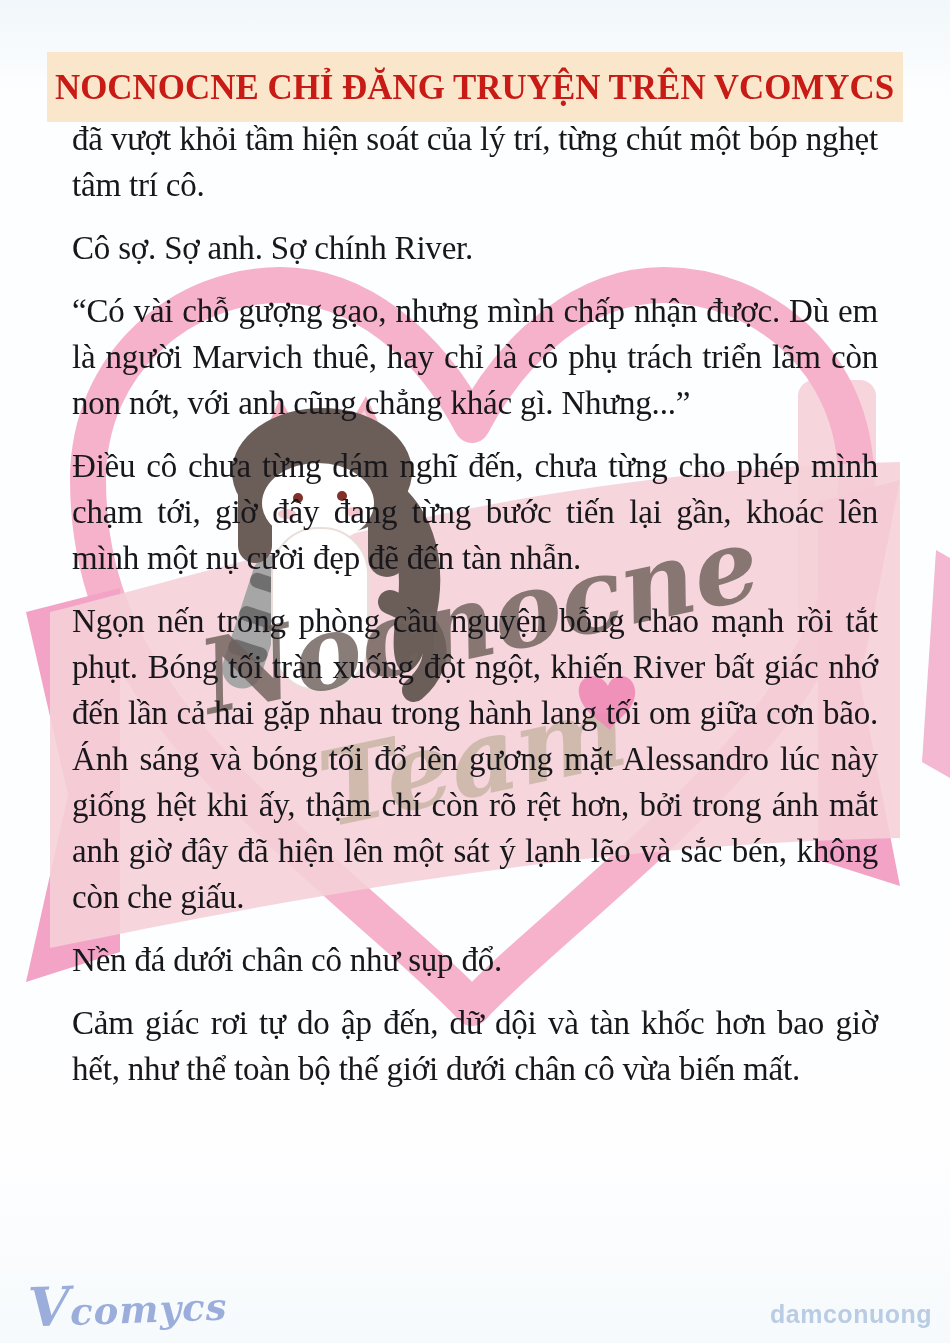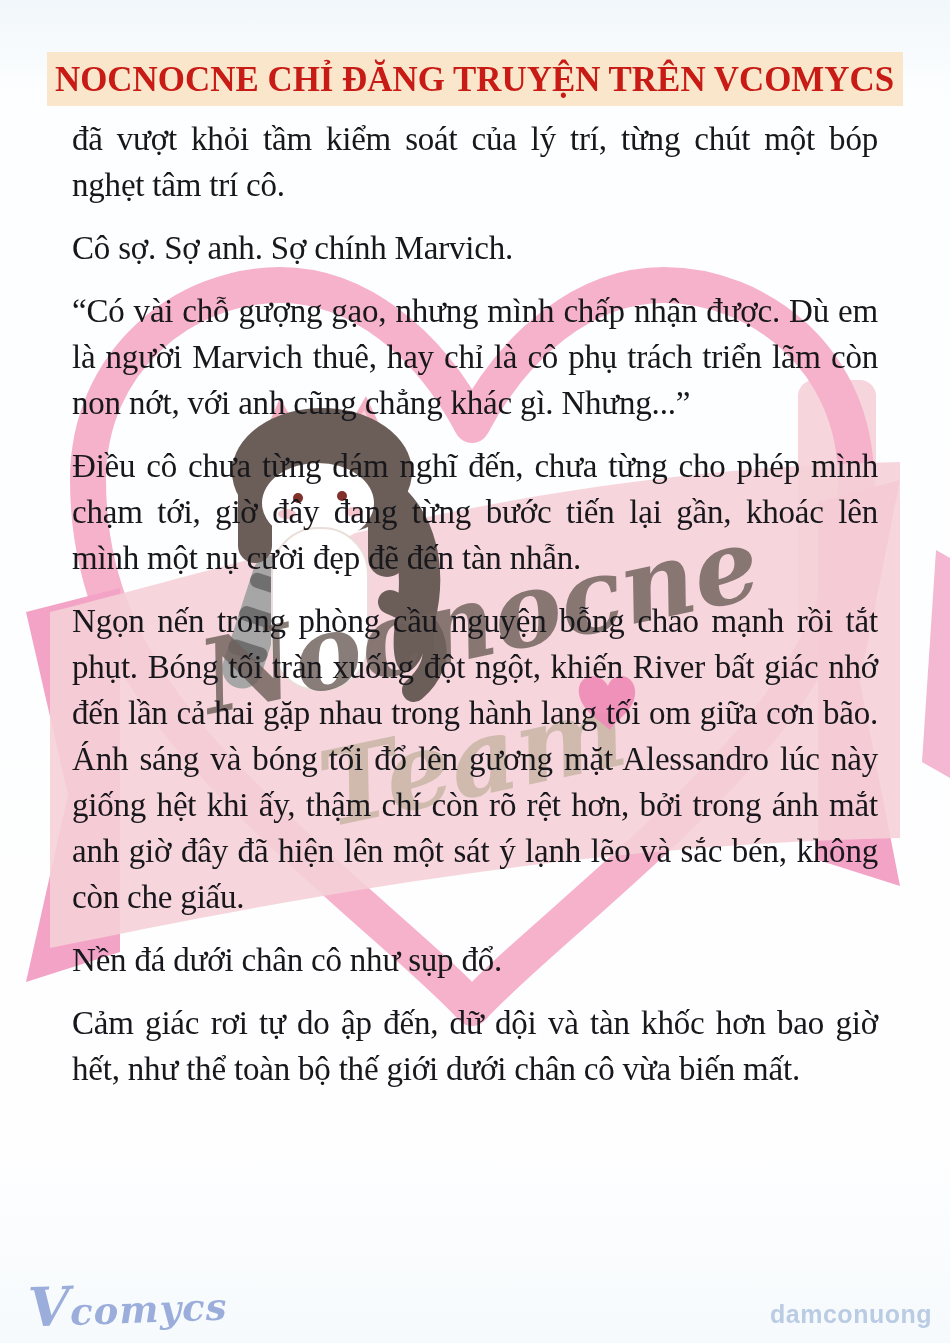--- a/index.html
+++ b/index.html
@@ -5,21 +5,21 @@
   html,body{margin:0;padding:0;background:#e9edf1;}
   .page{
     position:relative;
     width:950px;height:1343px;
     margin:0 auto;
     overflow:hidden;
     background:linear-gradient(180deg,#f1f7fa 0px,#fdfeff 100px,#fefeff 1150px,#f6fafc 1343px);
     font-family:"Liberation Serif","DejaVu Serif",serif;
   }
   .banner{
-    position:absolute;left:47px;top:52px;width:856px;height:54px;
+    position:absolute;left:47px;top:52px;width:856px;height:70px;
     background:#fae7cb;
     display:flex;align-items:center;justify-content:center;
     z-index:2;
   }
   .banner-text{
     color:#c81b15;
     font-weight:bold;
     font-size:36px;
     letter-spacing:0px;
     white-space:nowrap;
@@ -123,22 +123,22 @@
 
     <path d="M 608 686 C 600 670 576 674 579 694 C 582 712 602 722 610 730
              C 615 720 637 710 635 690 C 633 672 612 672 608 686 Z" fill="#EF8BB5" fill-opacity="0.92"></path>
   </svg>
 
   <div class="banner">
     <span class="banner-text">NOCNOCNE CHỈ ĐĂNG TRUYỆN TRÊN VCOMYCS</span>
   </div>
 
   <div class="content">
-    <p>đã vượt khỏi tầm kiểm soát của lý trí, từng chút một bóp nghẹt tâm trí cô.</p>
-    <p>Cô sợ. Sợ anh. Sợ chính Marvich.</p>
+    <p>đã vượt khỏi tầm hiện soát của lý trí, từng chút một bóp nghẹt tâm trí cô.</p>
+    <p>Cô sợ. Sợ anh. Sợ chính River.</p>
     <p>“Có vài chỗ gượng gạo, nhưng mình chấp nhận được. Dù em là người Marvich thuê, hay chỉ là cô phụ trách triển lãm còn non nớt, với anh cũng chẳng khác gì. Nhưng...”</p>
     <p>Điều cô chưa từng dám nghĩ đến, chưa từng cho phép mình chạm tới, giờ đây đang từng bước tiến lại gần, khoác lên mình một nụ cười đẹp đẽ đến tàn nhẫn.</p>
     <p>Ngọn nến trong phòng cầu nguyện bỗng chao mạnh rồi tắt phụt. Bóng tối tràn xuống đột ngột, khiến River bất giác nhớ đến lần cả hai gặp nhau trong hành lang tối om giữa cơn bão. Ánh sáng và bóng tối đổ lên gương mặt Alessandro lúc này giống hệt khi ấy, thậm chí còn rõ rệt hơn, bởi trong ánh mắt anh giờ đây đã hiện lên một sát ý lạnh lẽo và sắc bén, không còn che giấu.</p>
     <p>Nền đá dưới chân cô như sụp đổ.</p>
     <p>Cảm giác rơi tự do ập đến, dữ dội và tàn khốc hơn bao giờ hết, như thể toàn bộ thế giới dưới chân cô vừa biến mất.</p>
   </div>
 
   <div class="footer-logo">
     <span class="v">V</span><span class="rest">comycs</span>
   </div>

